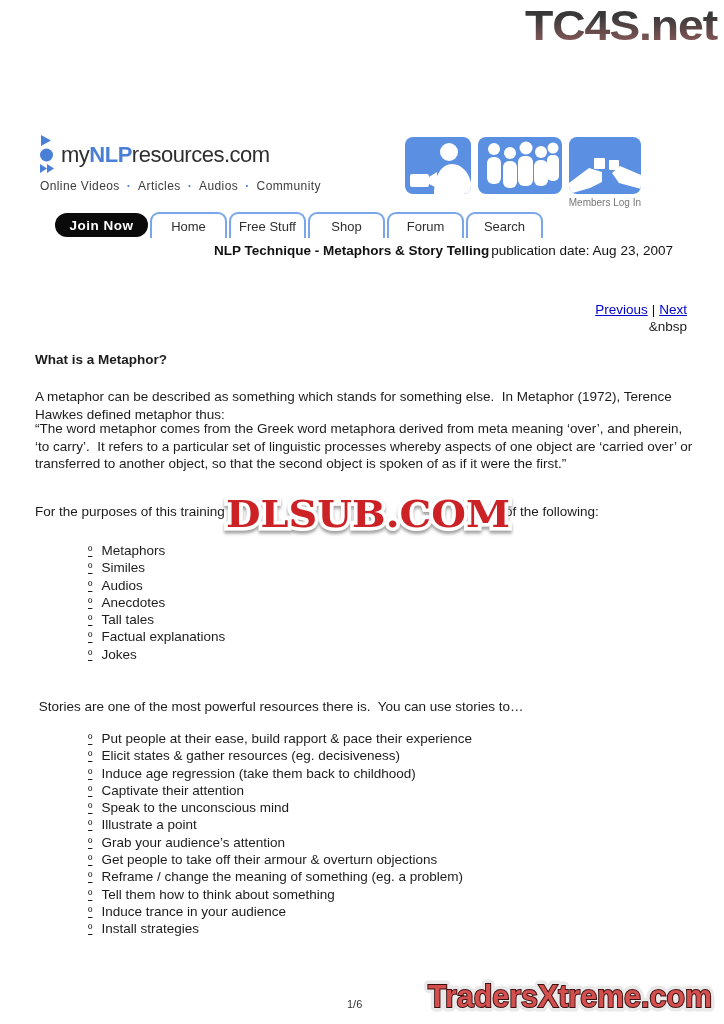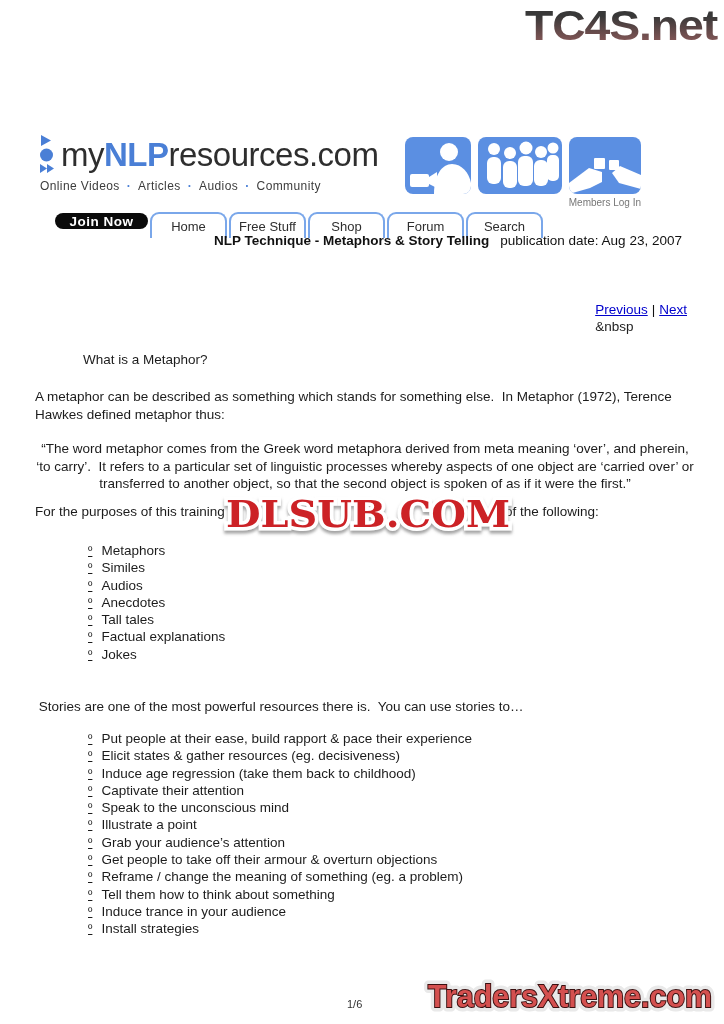--- a/index.html
+++ b/index.html
@@ -14,62 +14,62 @@
     padding-left: 16px;
   }
 
   
   .tc4s { position: absolute; top: 0px; right: 2px; }
 
   
   .brand { position: absolute; left: 38px; top: 134px; }
   .logo-line { display: flex; align-items: center; }
   .logo-icon { margin-right: 3px; }
-  .logo-text { font-size: 33px; letter-spacing: -0.5px; color: #2e2e2e; white-space: nowrap; }
+  .logo-text { font-size: 22px; letter-spacing: -0.5px; color: #2e2e2e; white-space: nowrap; }
   .logo-text .hl { color: #4a7fd6; font-weight: bold; }
   .tagline { margin-top: 3px; margin-left: 2px; font-size: 12px; letter-spacing: 0.4px; color: #3c3c3c; white-space: nowrap; }
   .tag-item:not(:last-of-type)::after { content: "·"; color: #4a7fd6; margin: 0 7px; font-weight: bold; }
 
   .photo-strip { position: absolute; left: 405px; top: 137px; display: flex; gap: 7px; }
   .photo-card { height: 57px; background: #5b8fe2; border-radius: 8px; overflow: hidden; }
   .photo-card.c1 { width: 66px; }
   .photo-card.c2 { width: 84px; }
   .photo-card.c3 { width: 72px; }
   .members-login { position: absolute; top: 197px; right: 83px; font-size: 10px; color: #777; }
 
   
   .join-btn {
-    position: absolute; left: 55px; top: 213px; width: 93px; height: 16px;
+    position: absolute; left: 55px; top: 213px; width: 93px; height: 24px;
     background: #0a0a0a; border-radius: 12px; color: #fff;
     font-size: 13.5px; font-weight: bold; letter-spacing: 0.5px;
     display: flex; align-items: center; justify-content: center; cursor: pointer;
   }
   .tabs { position: absolute; left: 150px; top: 212px; display: flex; gap: 2px; list-style: none; }
   .tab {
     width: 77px; height: 26px; background: #fff;
     border: 2px solid #7aa7ea; border-bottom: none; border-radius: 9px 9px 0 0;
     font-size: 13px; color: #2e2e2e; display: flex; align-items: center; justify-content: center;
     cursor: pointer;
   }
 
-  .title-row { position: absolute; left: 214px; top: 233px; display: flex; gap: 11px; white-space: nowrap; align-items: center; }
+  .title-row { position: absolute; left: 214px; top: 243px; display: flex; gap: 2px; white-space: nowrap; align-items: center; }
   .article-title { font-size: 13.5px; font-weight: bold; color: #111; }
   .pub-date { font-size: 13.5px; color: #111; }
 
   
-  .pagination { position: absolute; top: 301px; right: 37px; font-size: 13.5px; line-height: 17px; }
+  .pagination { position: absolute; top: 301px; right: 37px; text-align: right; font-size: 13.5px; line-height: 17px; }
   .pagination a { color: #0000cc; text-decoration: underline; cursor: pointer; }
   .pagination .sep { color: #111; margin: 0 4px; }
   .nbsp-text { color: #222; }
 
   
-  .heading { position: absolute; left: 35px; top: 352px; font-size: 13.5px; font-weight: normal; margin-left: 48px; }
+  .heading { position: absolute; left: 35px; top: 352px; font-size: 13.5px; font-weight: bold; }
   .para { position: absolute; left: 35px; width: 660px; font-size: 13.5px; line-height: 17.5px; white-space: pre-wrap; }
   .p1 { top: 388px; }
-  .p2 { top: 440px; text-align: center; }
+  .p2 { top: 420px; }
   .p3 { top: 503px; white-space: normal; }
   .p3 .right-part { position: absolute; left: 470px; top: 0; white-space: nowrap; }
   .p4 { top: 698px; }
 
   .blist { position: absolute; left: 88px; list-style: none; }
   .blist li { height: 17.3px; display: flex; align-items: baseline; font-size: 13.5px; }
   .bullet { font-size: 12px; text-decoration: underline; margin-right: 9px; color: #1c1c1c; }
   .list1 { top: 543px; }
   .list2 { top: 731px; }
 

